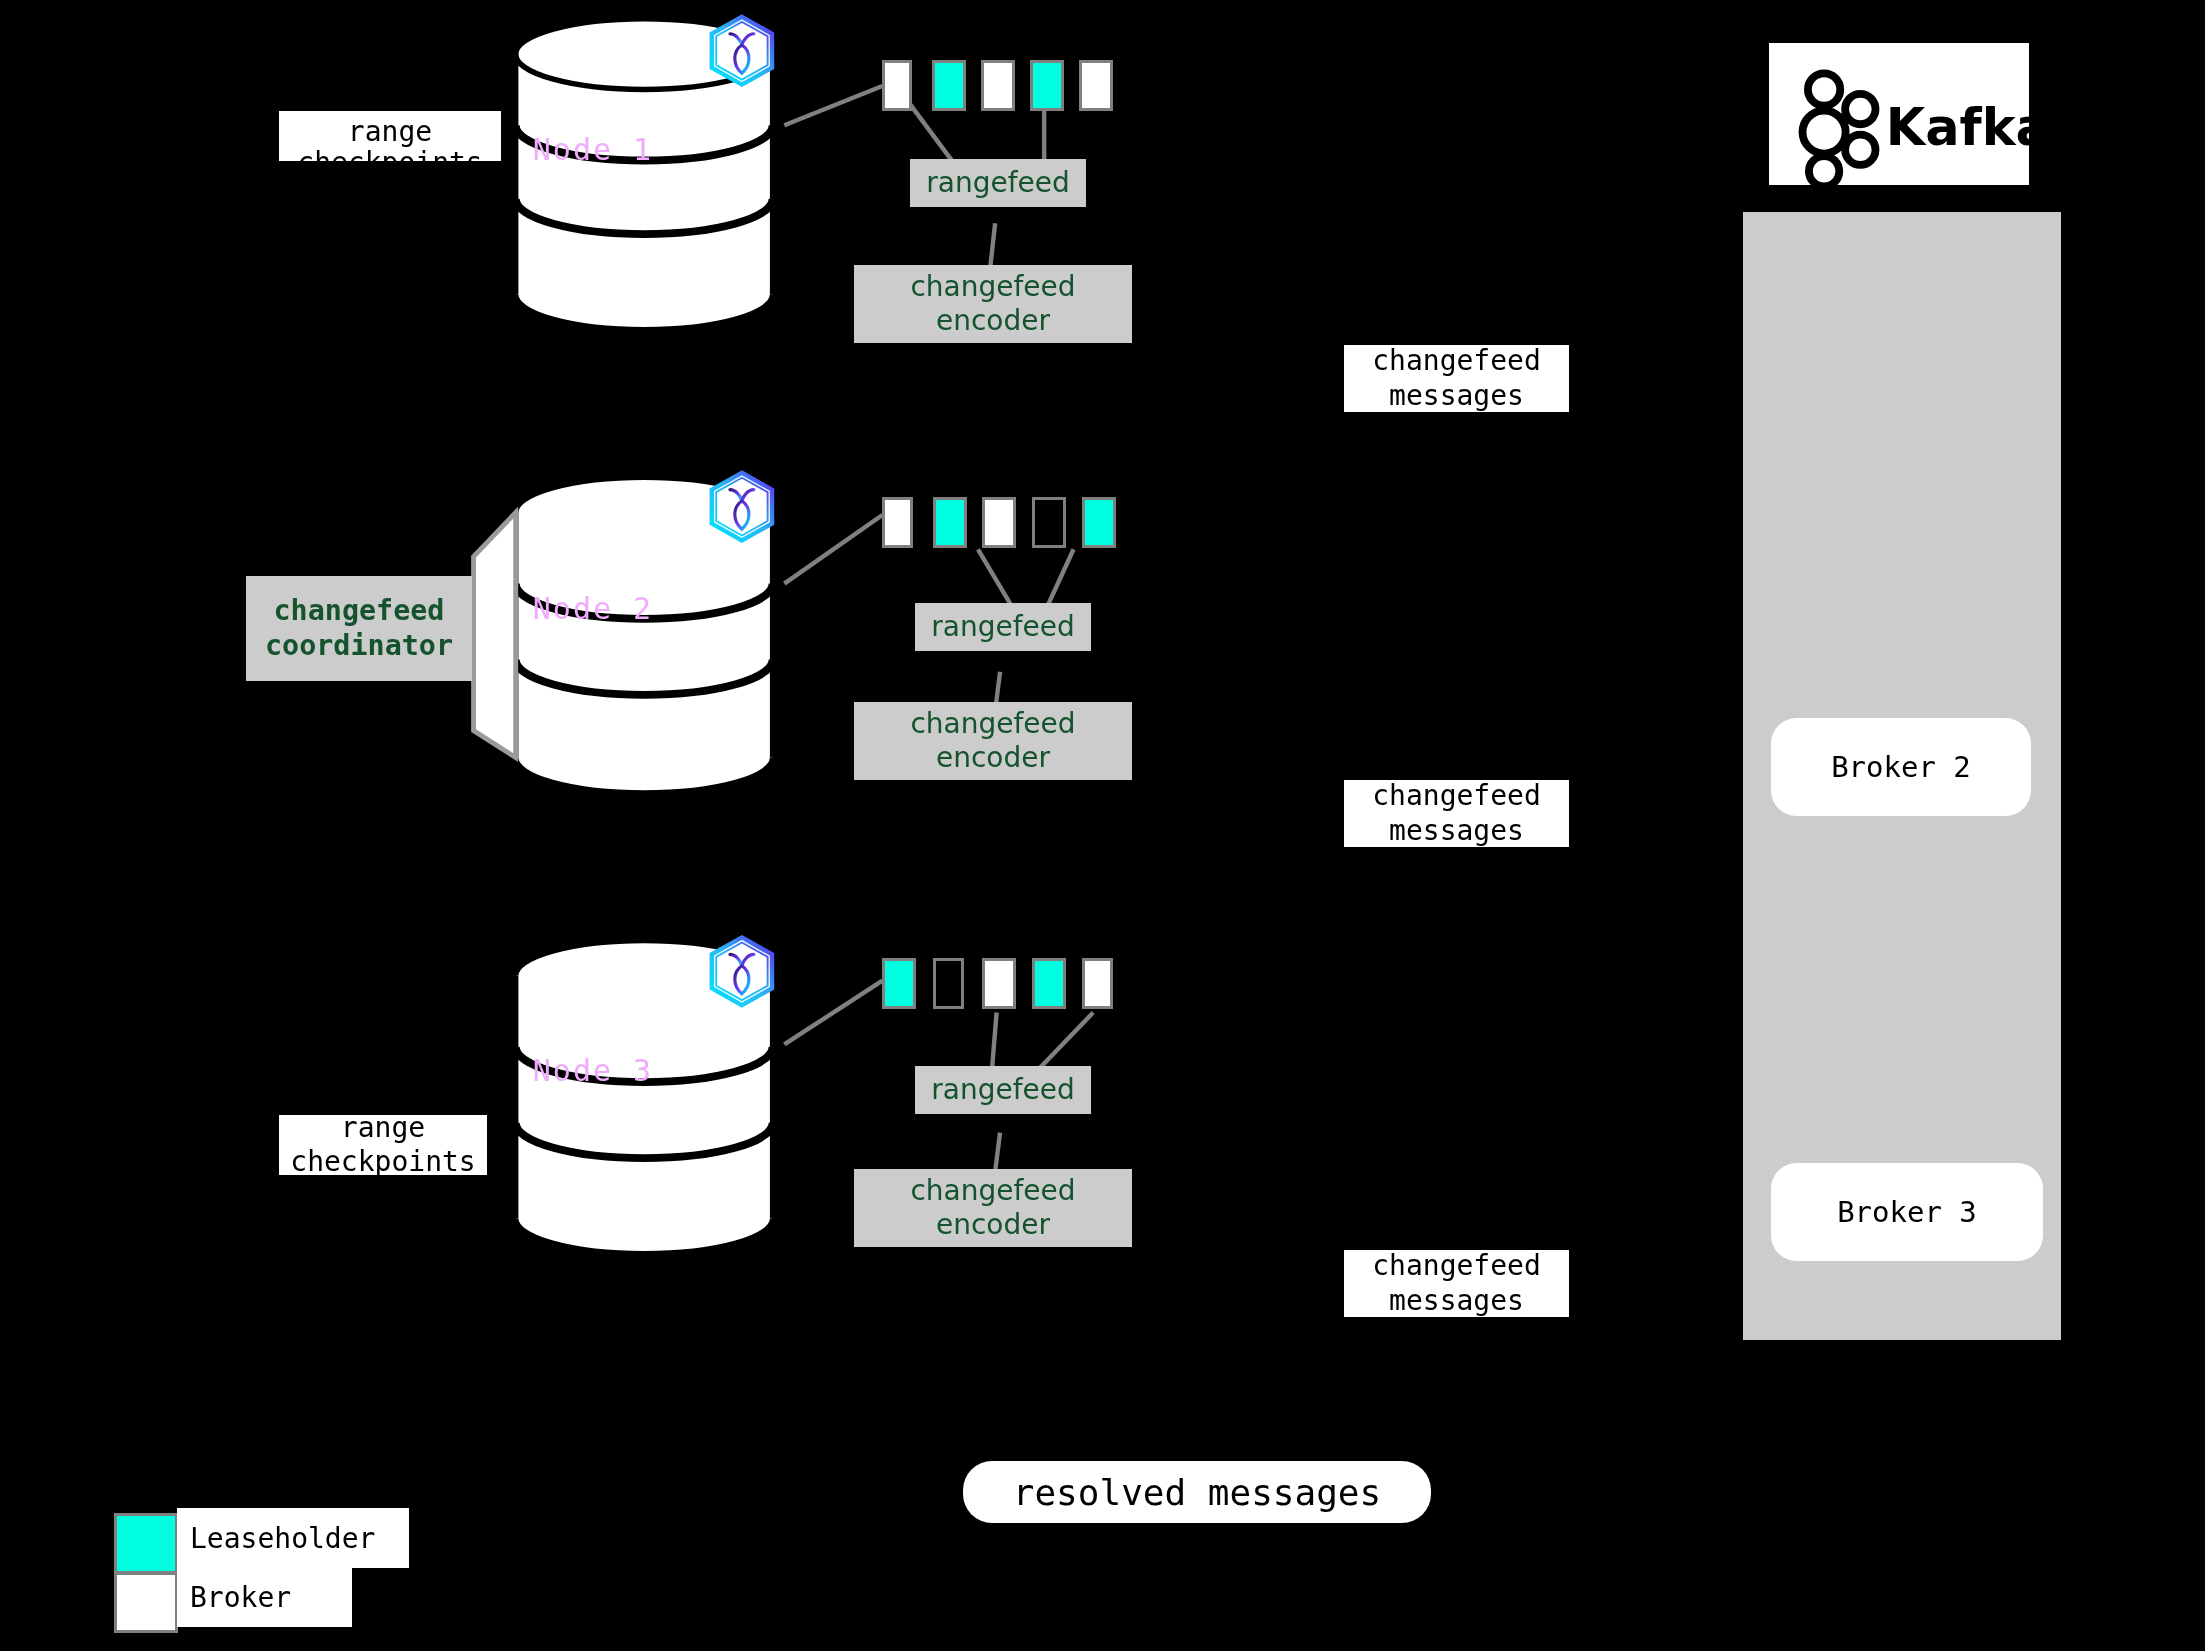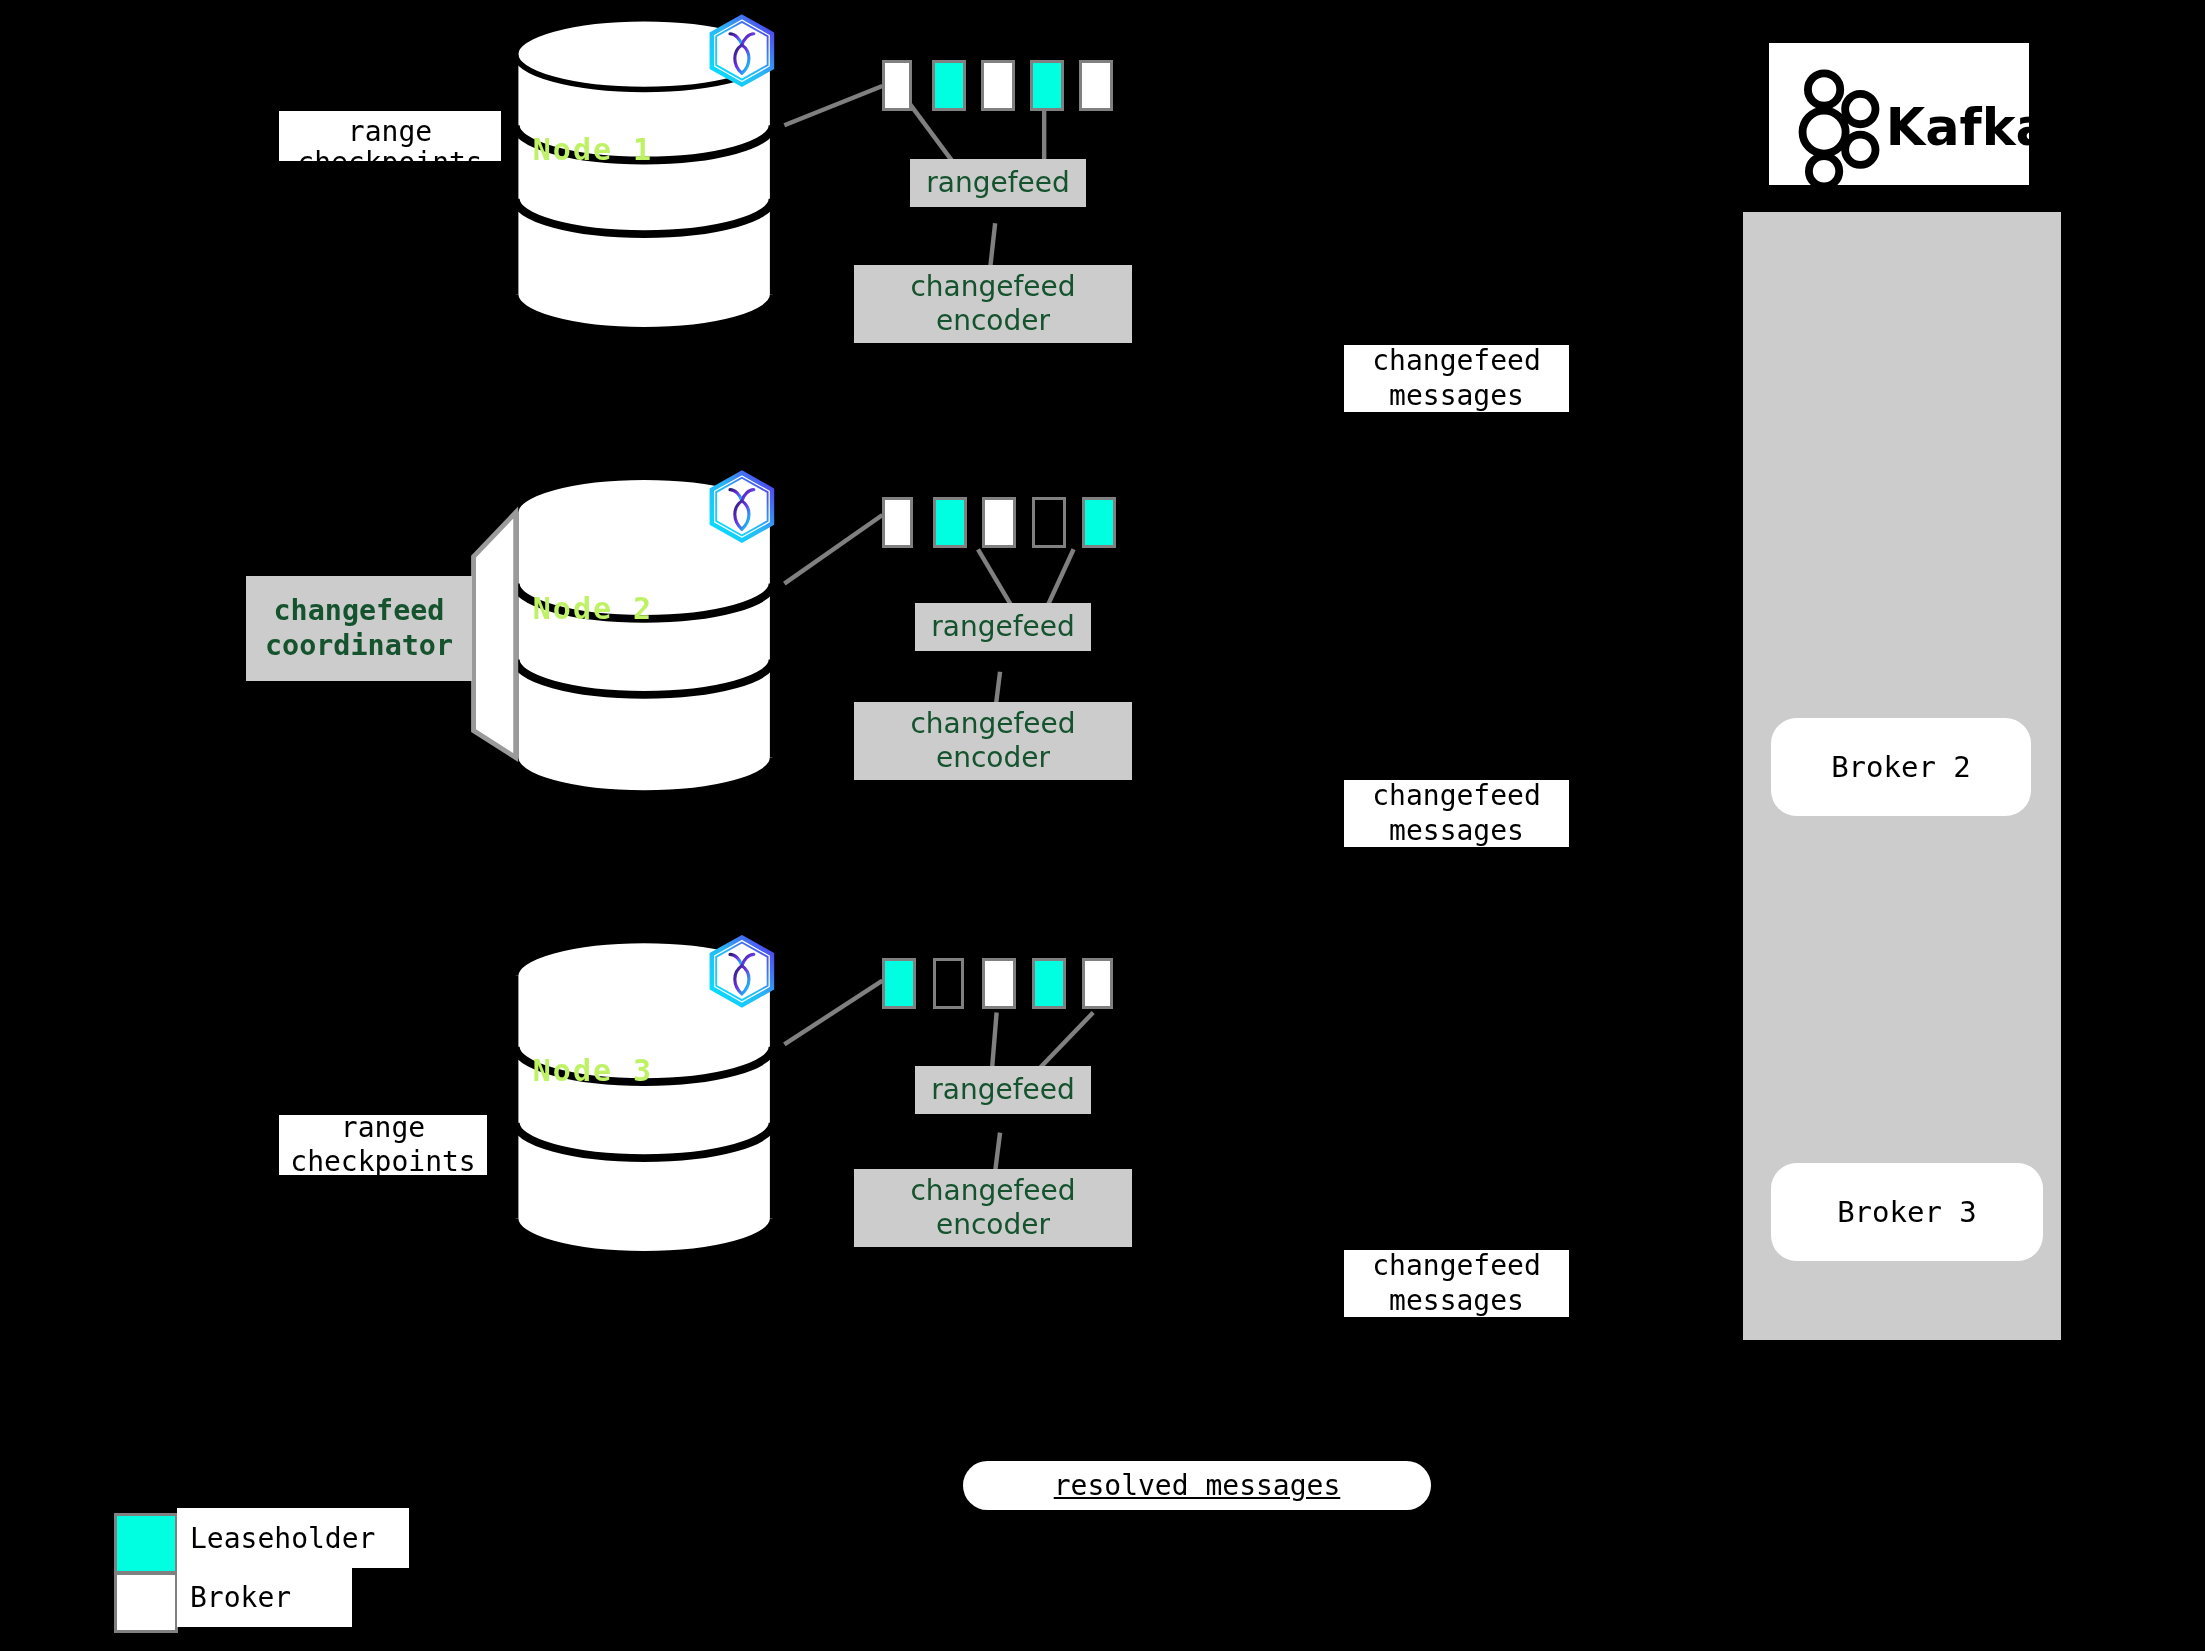--- a/index.html
+++ b/index.html
@@ -18,21 +18,21 @@
 
   
   .gbox{position:absolute;background:#cccccc;color:#14532d;display:flex;align-items:center;
         justify-content:center;text-align:center;line-height:1.2;
         font-family:"DejaVu Sans","Liberation Sans",sans-serif;}
 
   
   .rangecell{position:absolute;border:3.4px solid #808080;box-sizing:border-box;}
 
   
-  .nodelabel{position:absolute;color:#bef264;font-weight:bold;
+  .nodelabel{position:absolute;color:#f0abfc;font-weight:normal;
              font-family:"DejaVu Sans Mono","Liberation Mono",monospace;
              letter-spacing:2px;white-space:nowrap;}
 
   
   .kafka-panel{position:absolute;background:#cccccc;}
   .kafka-logo-box{position:absolute;background:#fff;}
   .broker{position:absolute;background:#fff;border-radius:25.5px;display:flex;
           align-items:center;justify-content:center;color:#000;
           font-family:"DejaVu Sans Mono","Liberation Mono",monospace;}
 
@@ -261,21 +261,21 @@
     </svg>
   </div>
 
   <div class="broker" style="left:1771px;top:718px;width:260px;height:98px;font-size:29px;">
     <span>Broker 2</span>
   </div>
   <div class="broker" style="left:1771px;top:1163px;width:272px;height:98px;font-size:29px;">
     <span>Broker 3</span>
   </div>
 
-  <div class="pill" style="left:963px;top:1461px;width:468px;height:49px;font-size:28px;text-decoration:underline;">
+  <div class="pill" style="left:963px;top:1461px;width:468px;height:62px;font-size:36px;">
     <span>resolved messages</span>
   </div>
 
   <div class="legend-sw" style="left:114px;top:1513px;width:64px;height:61px;background:#00ffe0;"></div>
   <div class="legend-lbl" style="left:177px;top:1508px;width:232px;height:60px;font-size:28px;">
     <span>Leaseholder</span>
   </div>
 
   <div class="legend-sw" style="left:114px;top:1572px;width:64px;height:61px;background:#ffffff;"></div>
   <div class="legend-lbl" style="left:177px;top:1567px;width:175px;height:60px;font-size:28px;">

